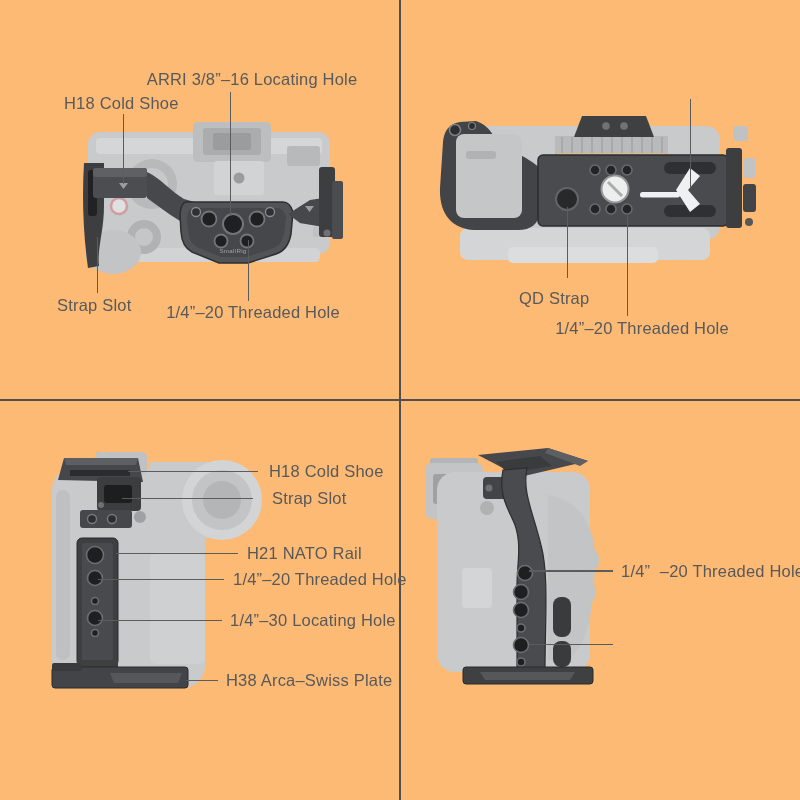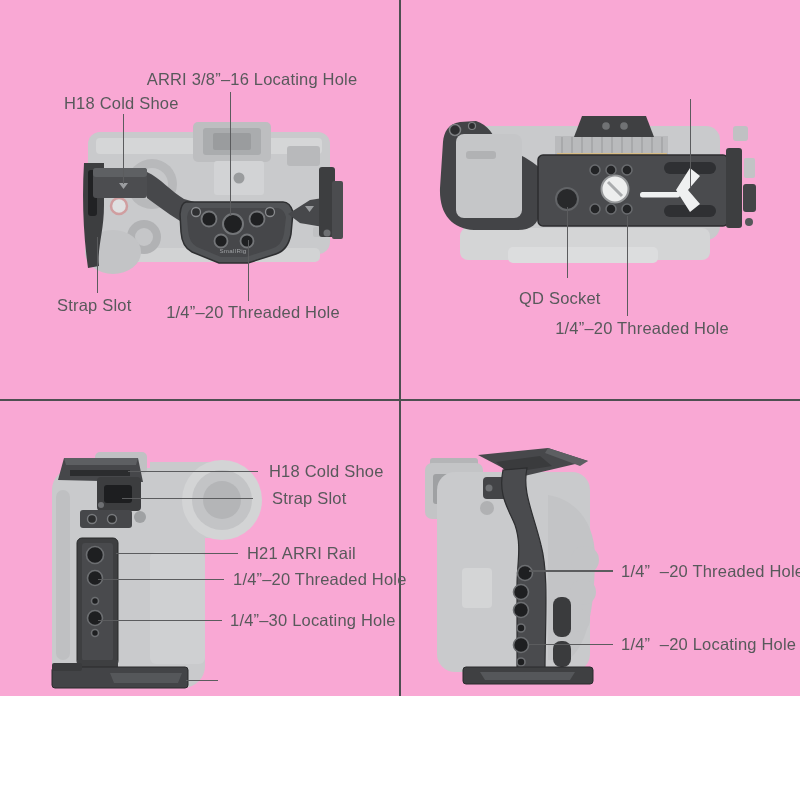--- a/index.html
+++ b/index.html
@@ -1,17 +1,17 @@
 <!DOCTYPE html>
 <html><head>
 <meta charset="utf-8">
 <style>
   html,body{margin:0;padding:0;background:#ffffff;}
   #canvas{
-    position:relative;width:800px;height:696px;background:#f9a8d4;
+    position:relative;width:800px;height:800px;background:#fdba74;
     overflow:hidden;font-family:"Liberation Sans",sans-serif;
   }
   .divider-v{position:absolute;left:398.5px;top:0;width:2px;height:800px;background:#4e4f51;}
   .divider-h{position:absolute;top:398.5px;left:0;width:800px;height:2px;background:#4e4f51;}
   .lbl{
     position:absolute;font-size:16.5px;line-height:19px;color:#58595b;
     white-space:nowrap;letter-spacing:0.2px;
   }
   .center{transform:translateX(-50%);}
   .vline{position:absolute;width:1.5px;background:#5b5c5e;}
@@ -212,25 +212,25 @@
   <div class="hline" style="left:186px;top:679.5px;width:32px;"></div>
 
   <div class="hline" style="left:529px;top:570px;width:84px;"></div>
   <div class="hline" style="left:529px;top:643.5px;width:84px;"></div>
 
   <div class="lbl center" style="left:252px;top:70px;">ARRI 3/8”–16 Locating Hole</div>
   <div class="lbl" style="left:64px;top:94px;">H18 Cold Shoe</div>
   <div class="lbl" style="left:57px;top:296px;">Strap Slot</div>
   <div class="lbl center" style="left:253px;top:303px;">1/4”–20 Threaded Hole</div>
 
-  <div class="lbl" style="left:519px;top:289px;">QD Socket</div>
+  <div class="lbl" style="left:519px;top:289px;">QD Strap</div>
   <div class="lbl center" style="left:642px;top:319px;">1/4”–20 Threaded Hole</div>
 
   <div class="lbl" style="left:269px;top:462px;">H18 Cold Shoe</div>
   <div class="lbl" style="left:272px;top:489px;">Strap Slot</div>
-  <div class="lbl" style="left:247px;top:544px;">H21 ARRI Rail</div>
+  <div class="lbl" style="left:247px;top:544px;">H21 NATO Rail</div>
   <div class="lbl" style="left:233px;top:570px;">1/4”–20 Threaded Hole</div>
   <div class="lbl" style="left:230px;top:611px;">1/4”–30 Locating Hole</div>
+  <div class="lbl" style="left:226px;top:671px;">H38 Arca–Swiss Plate</div>
 
   <div class="lbl" style="left:621px;top:562px;">1/4”&nbsp;&nbsp;–20 Threaded Hole</div>
-  <div class="lbl" style="left:621px;top:635px;">1/4”&nbsp;&nbsp;–20 Locating Hole</div>
 
 </div>
 
 </body></html>

